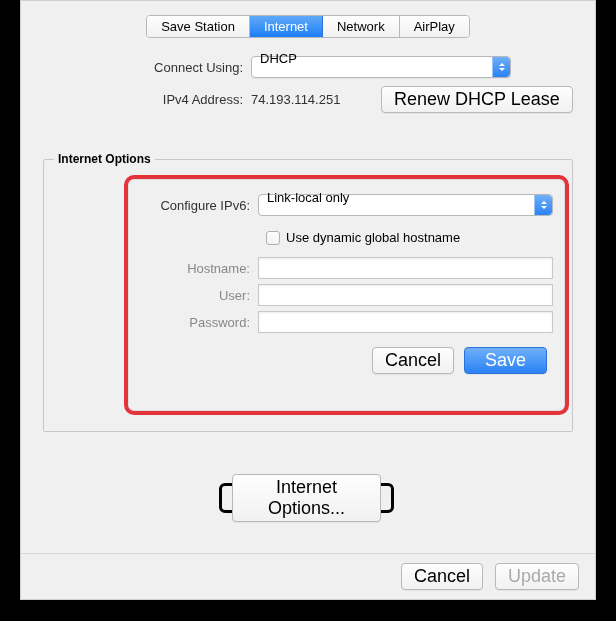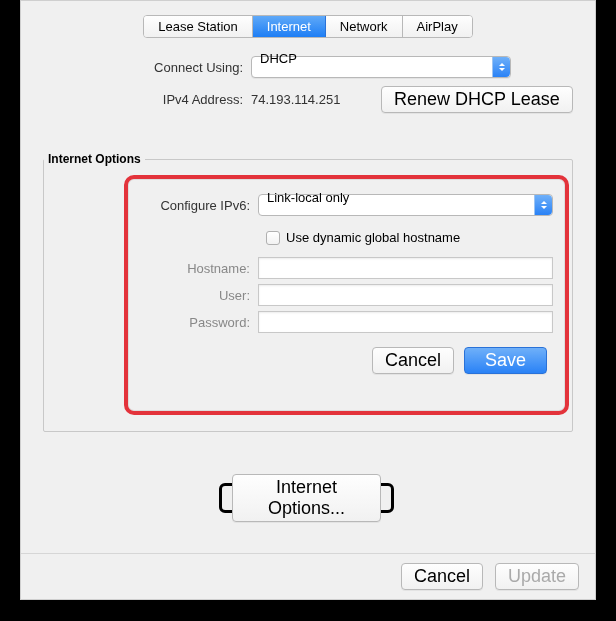--- a/index.html
+++ b/index.html
@@ -116,21 +116,21 @@
   left: 22px;
   top: 158px;
   width: 530px;
   height: 273px;
   border: 1px solid #c8c8c8;
   border-radius: 2px;
   background: #f0f0f0;
 }
 .groupbox .legend {
   position: absolute;
-  top: -8px; left: 0;
+  top: -8px; left: 10px;
   background: #f0f0f0;
   padding: 0 4px;
   font-weight: bold;
   font-size: 12px;
 }
 .redframe {
   position: absolute;
   left: 80px;
   top: 15px;
   width: 445px;
@@ -229,21 +229,21 @@
   padding-right: 16px;
 }
 </style>
 </head>
 <body>
 
 <div class="outer-frame">
 
   <div class="tabbar">
     <div class="tabseg">
-      <div>Lease Station</div>
+      <div>Save Station</div>
       <div class="active">Internet</div>
       <div>Network</div>
       <div>AirPlay</div>
     </div>
   </div>
 
   <div class="formrow">
     <div class="lbl">Connect Using:</div>
     <div class="mac-select">
       <span>DHCP</span>

